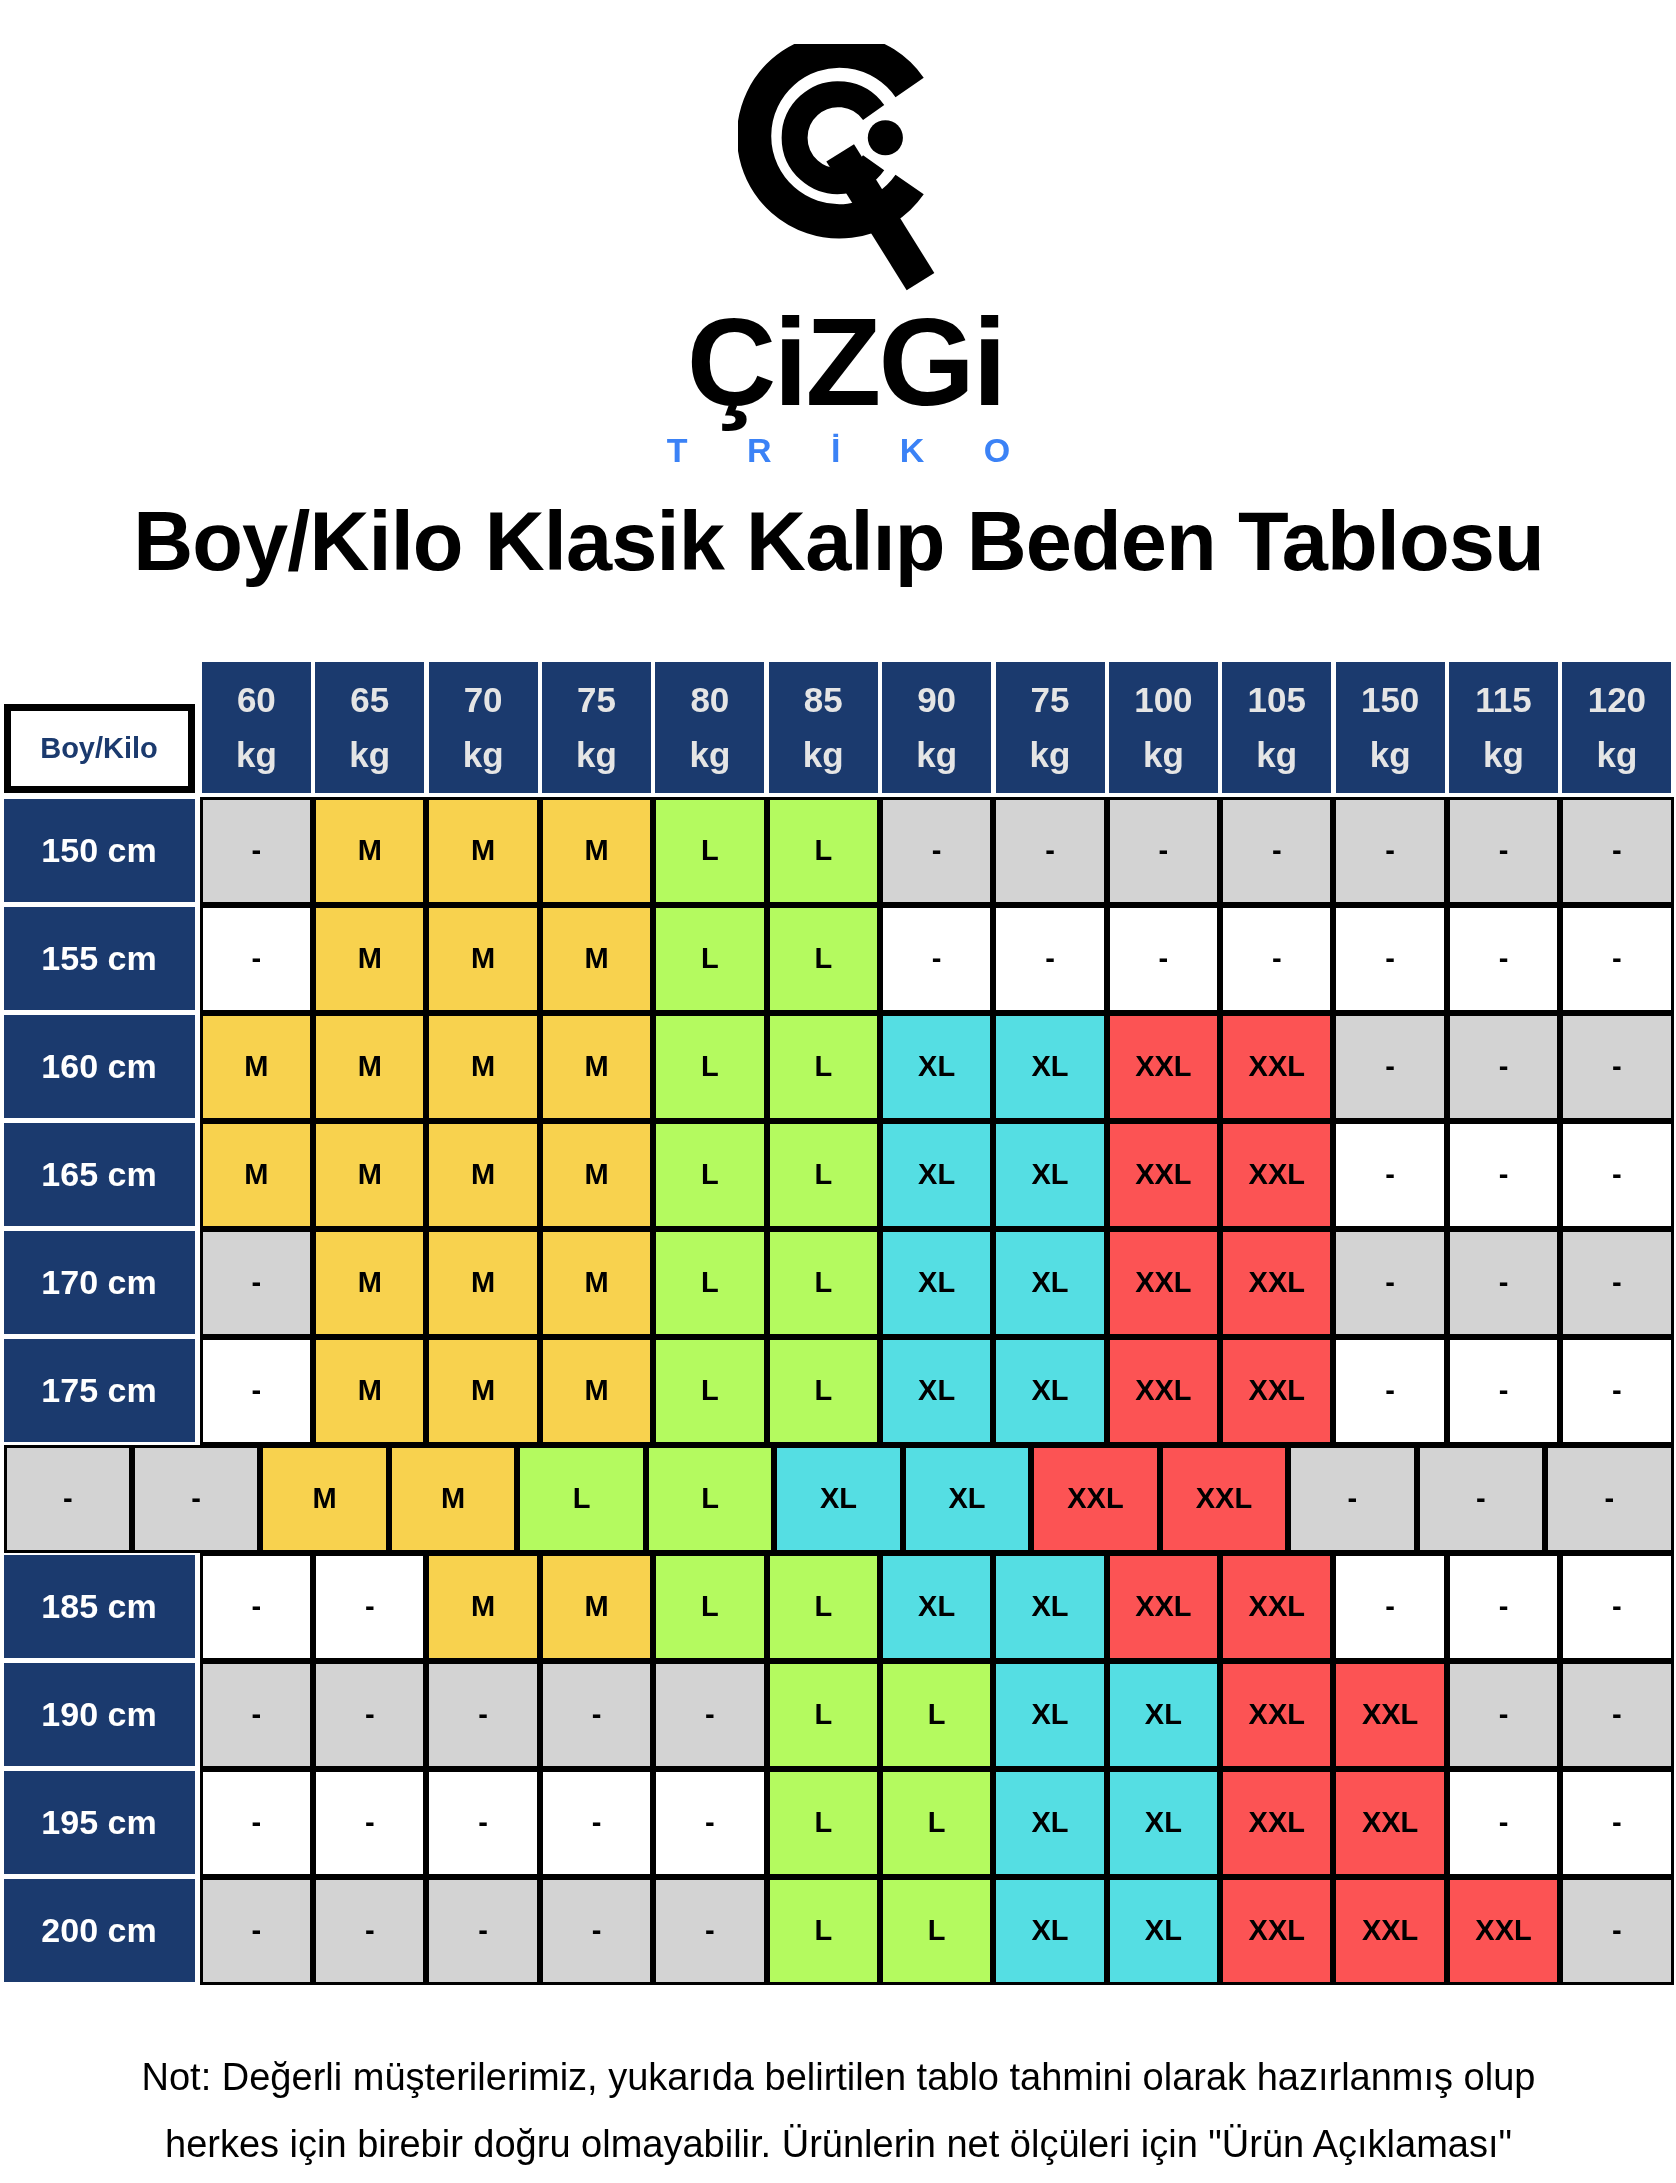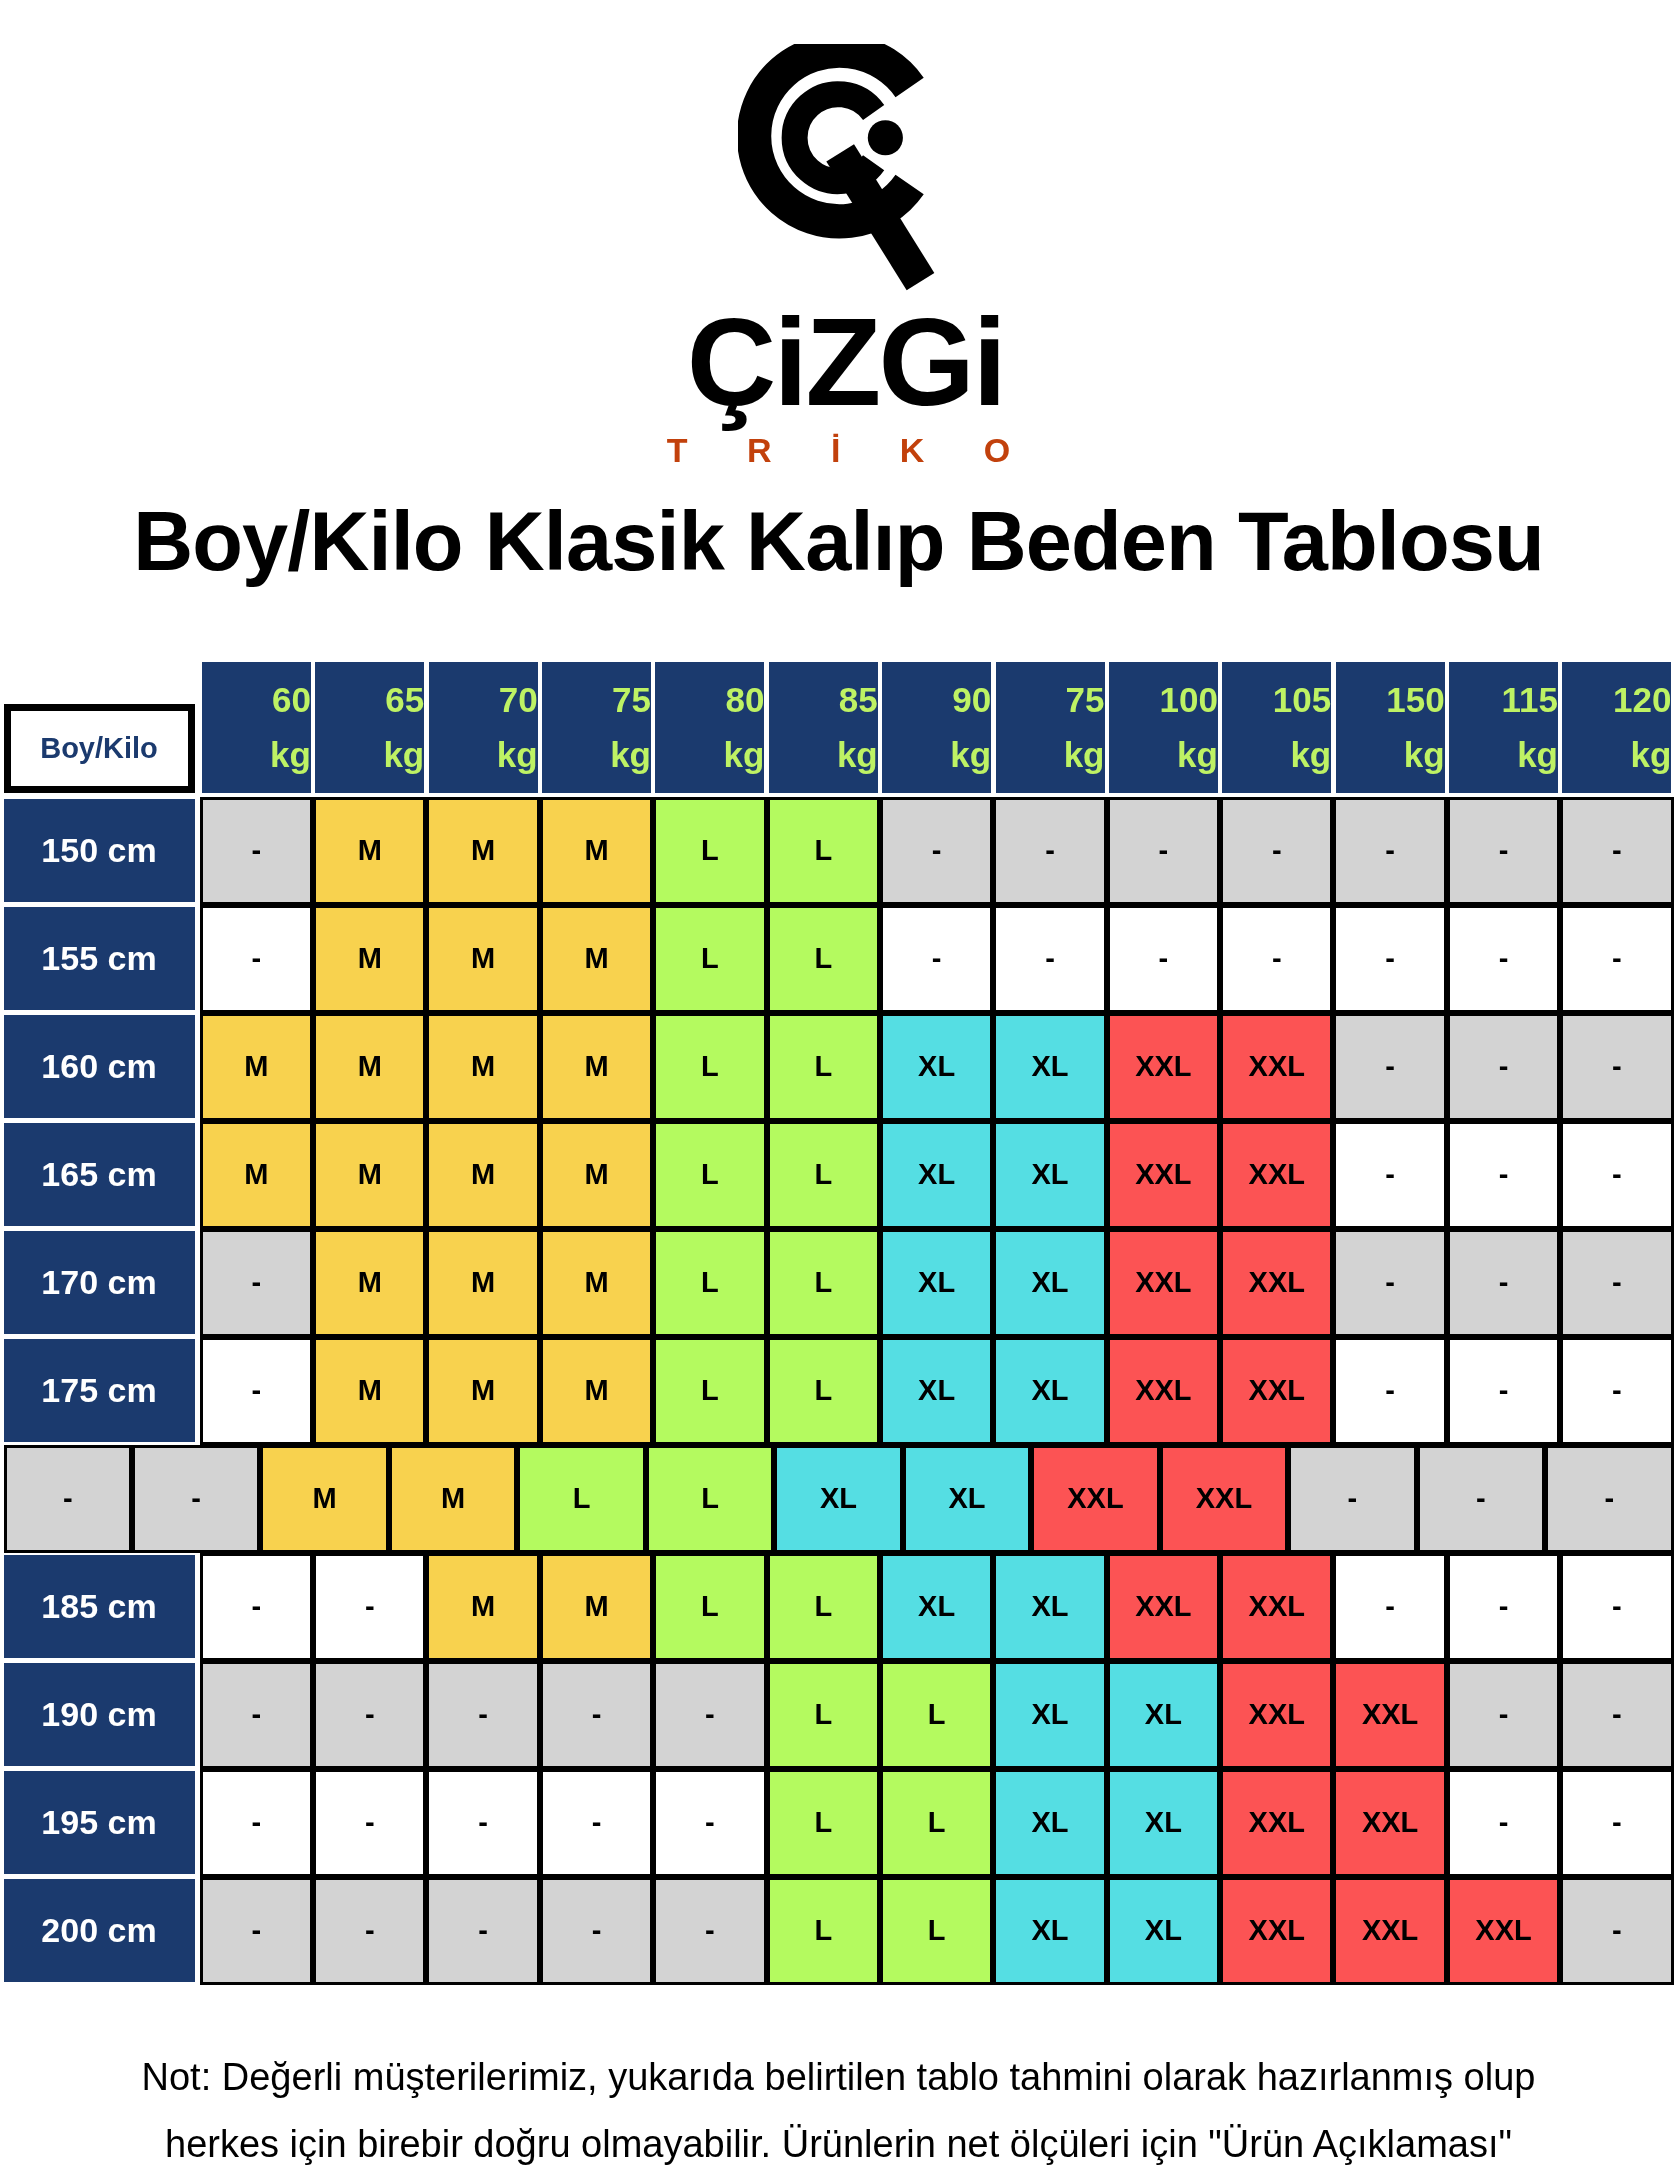--- a/index.html
+++ b/index.html
@@ -21,21 +21,21 @@
     margin-top:8.7px;
     color:#000;
     padding-left:14px;
   }
   .subtitle{
     font-size:34px;
     font-weight:700;
     letter-spacing:25px;
     text-indent:25px;
     margin-top:9.6px;
-    color:#c2410c;
+    color:#3b82f6;
   }
 
   
   .title{
     text-align:center;
     font-size:83px;
     font-weight:700;
     margin-top:24px;
     letter-spacing:-0.9px;
   }
@@ -46,22 +46,22 @@
   .corner{
     flex:none;width:191px;box-sizing:border-box;
     background:#fff;border:7px solid #000;
     color:var(--navy);
     display:flex;align-items:center;justify-content:center;
     font-size:29px;font-weight:700;
     margin-right:5.2px;
     margin-top:42px;
   }
   .hcell{
-    flex:1 1 0;margin:0 2.2px;background:var(--navy);color:#bef264;
-    display:flex;flex-direction:column;align-items:flex-end;justify-content:center;
+    flex:1 1 0;margin:0 2.2px;background:var(--navy);color:#e5e5e5;
+    display:flex;flex-direction:column;align-items:center;justify-content:center;
     font-size:35px;font-weight:700;line-height:1.55;text-align:center;
   }
   .drow{display:flex;height:108px;text-align:center;}
   .rhead{
     flex:none;width:191px;box-sizing:border-box;
     margin:2.2px 5.2px 2.2px 0;background:var(--navy);color:#fff;
     display:flex;align-items:center;justify-content:center;
     font-size:34px;font-weight:700;
   }
   .dcell{

